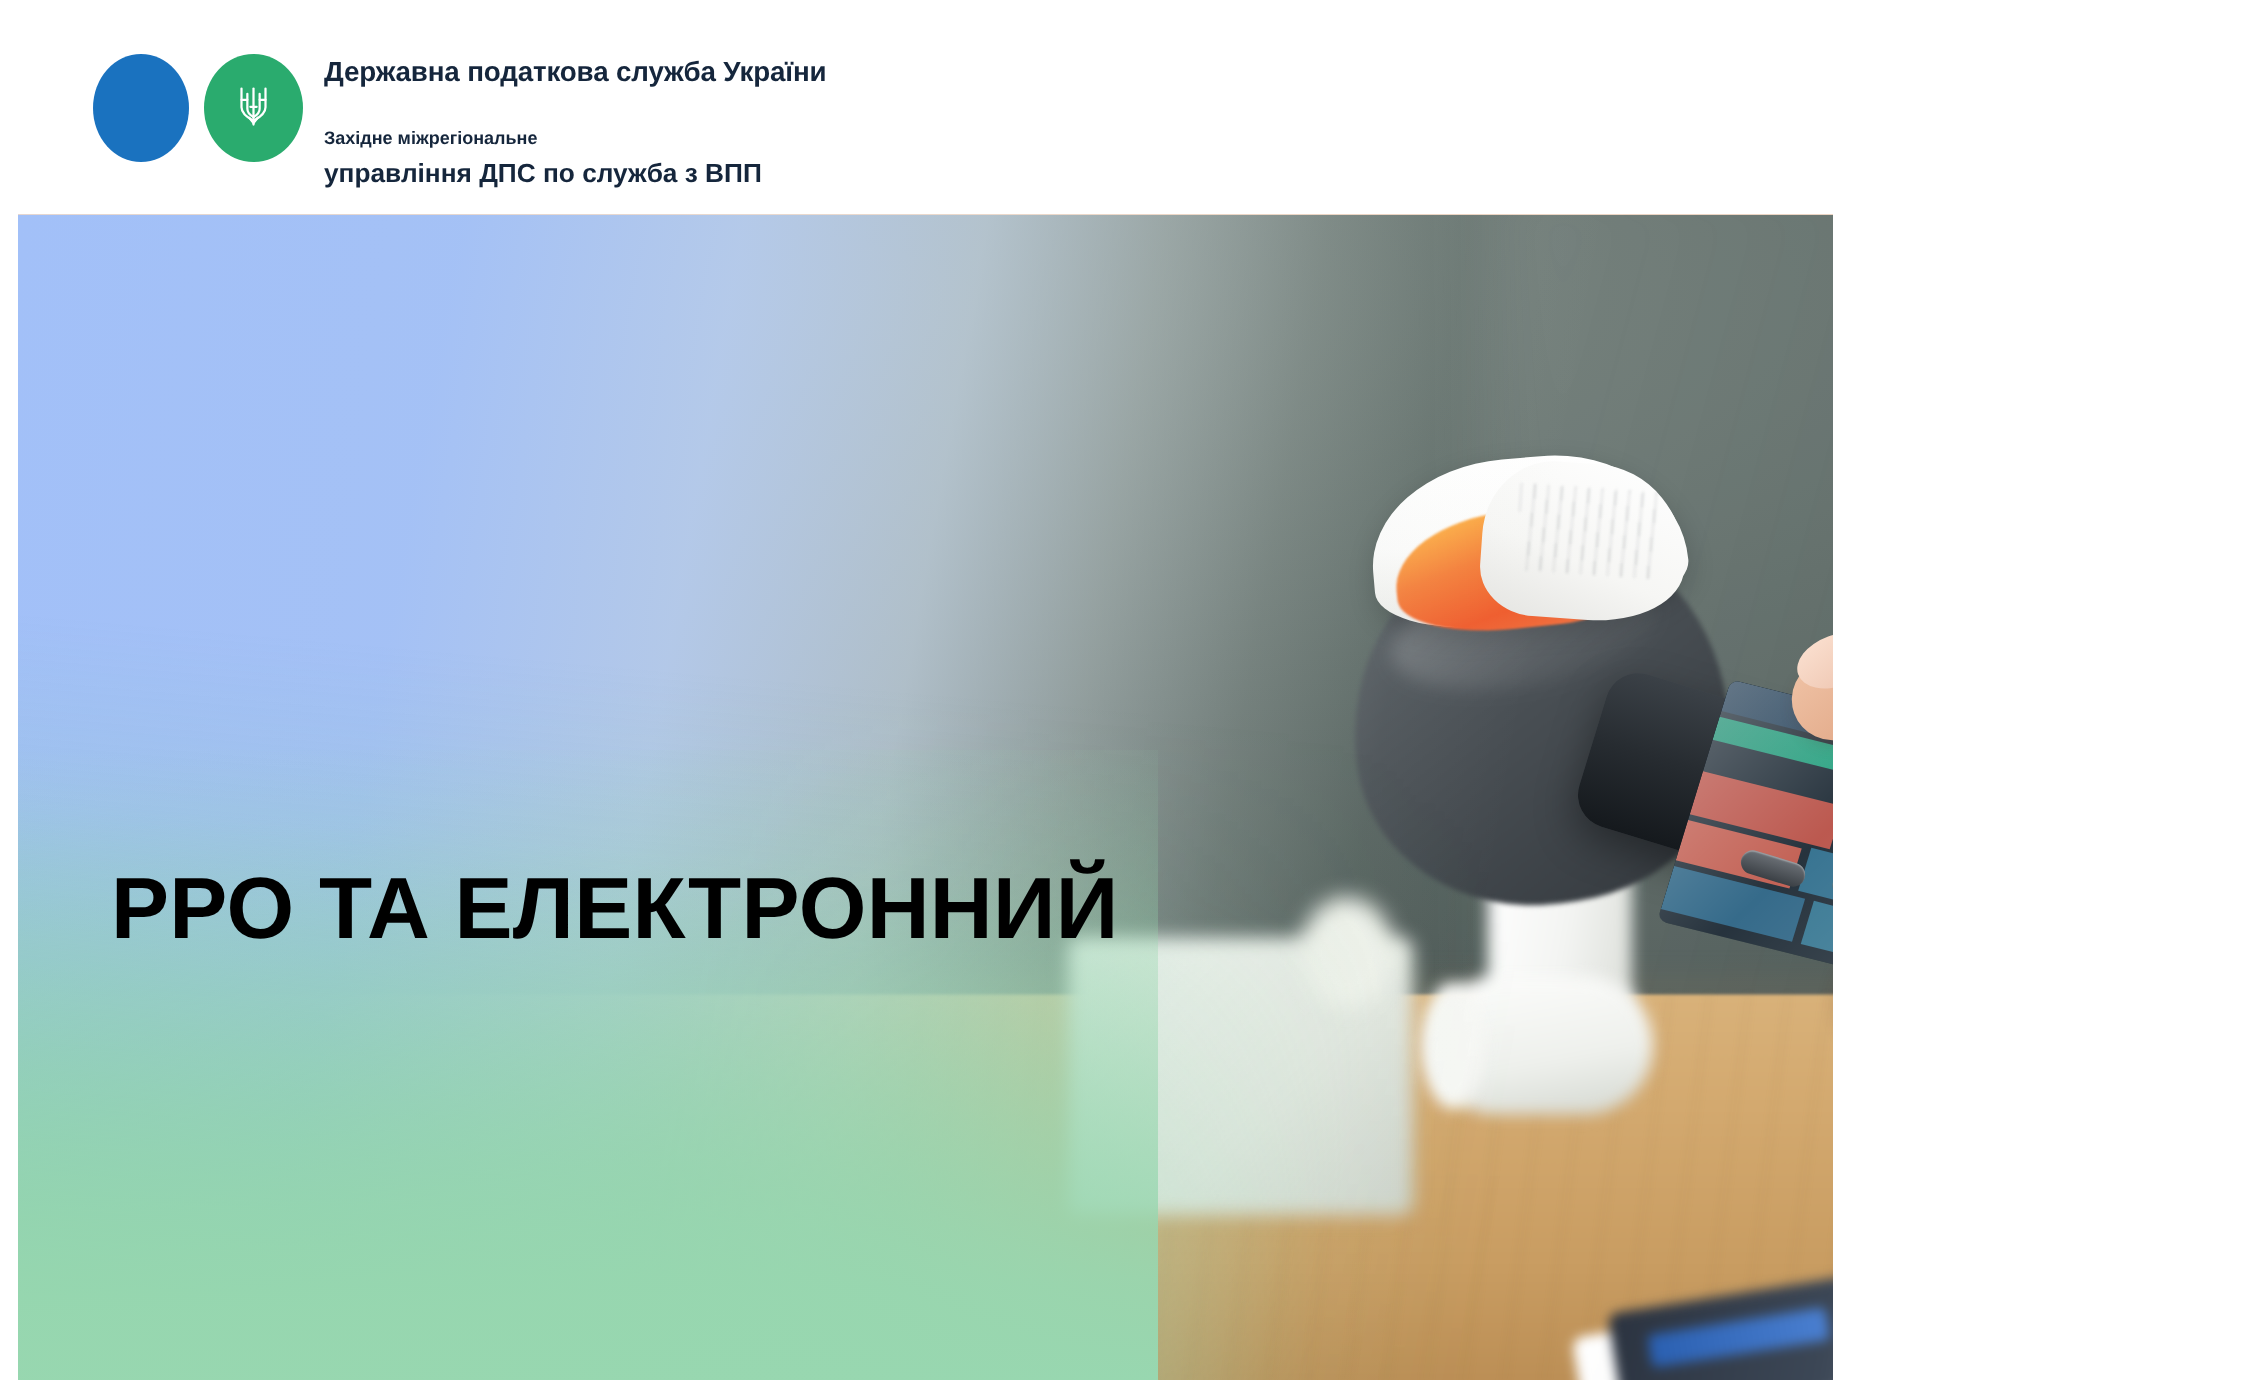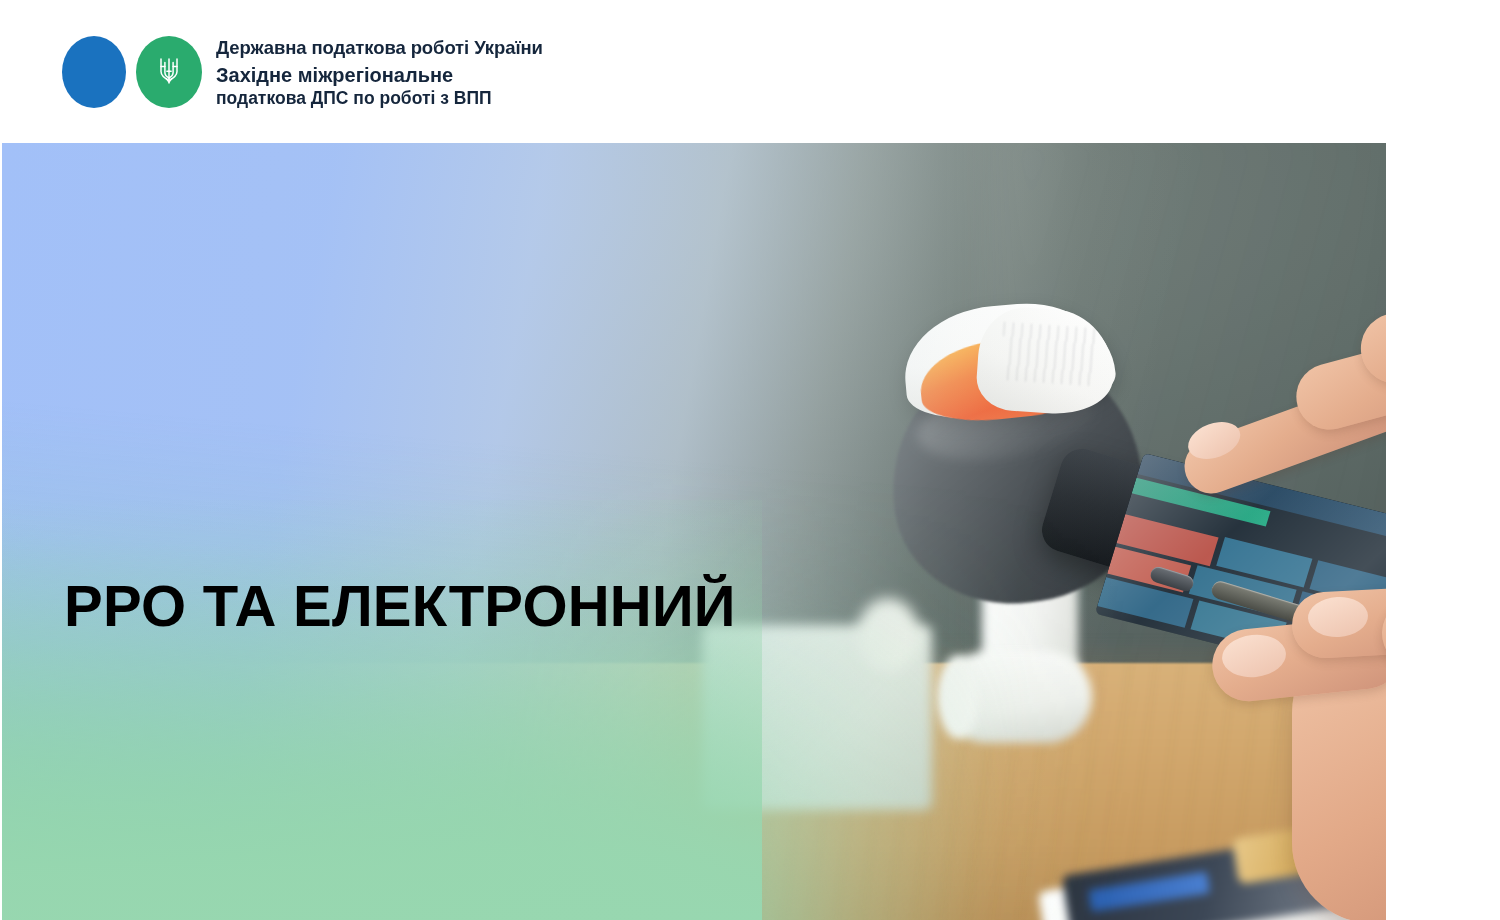--- a/index.html
+++ b/index.html
@@ -47,34 +47,34 @@
     position:absolute; left:216px; top:36px;
     color:#15263c;
   }
   .org-line1 {
     font-size:18.5px; font-weight:bold;
     letter-spacing:-0.1px;
     line-height:24px;
     white-space:nowrap;
   }
   .org-line2 {
-    font-size:20px; font-weight:bold;
-    line-height:23px; margin-top:4px;
+    font-size:12px; font-weight:bold;
+    line-height:23px; margin-top:21px;
     white-space:nowrap;
   }
   .org-line3 {
     font-size:17.5px; font-weight:bold;
     line-height:23px;
     white-space:nowrap;
   }
 
   
   .stage {
-    position:absolute; left:2px; top:143px;
-    width:1384px; height:777px;
+    position:absolute; left:12px; top:143px;
+    width:1210px; height:777px;
     overflow:hidden;
     background:#f97316;
   }
 
   
   .photo { position:absolute; inset:0; }
 
   .wall {
     position:absolute; left:0; top:0; width:1500px; height:560px;
     background:
@@ -390,23 +390,23 @@
             <path d="M8.9 7.5 L8.9 17.5 C8.9 20 10.6 21.7 13 23"></path>
             <path d="M17.1 7.5 L17.1 17.5 C17.1 20 15.4 21.7 13 23"></path>
             <path d="M5 11.5 L8.9 11.5 M17.1 11.5 L21 11.5"></path>
             <path d="M10.9 16.2 L15.1 16.2"></path>
           </g>
         </svg>
       </div>
     </div>
 
     <div class="header-text">
-      <div class="org-line1">Державна податкова роботі України</div>
+      <div class="org-line1">Державна податкова служба України</div>
       <div class="org-line2">Західне міжрегіональне</div>
-      <div class="org-line3">податкова ДПС по роботі з ВПП</div>
+      <div class="org-line3">управління ДПС по служба з ВПП</div>
     </div>
 
   </div>
 
   <div class="stage">
 
     <div class="photo">
       <div class="wall"></div>
       <div class="wall-sheen"></div>
 

